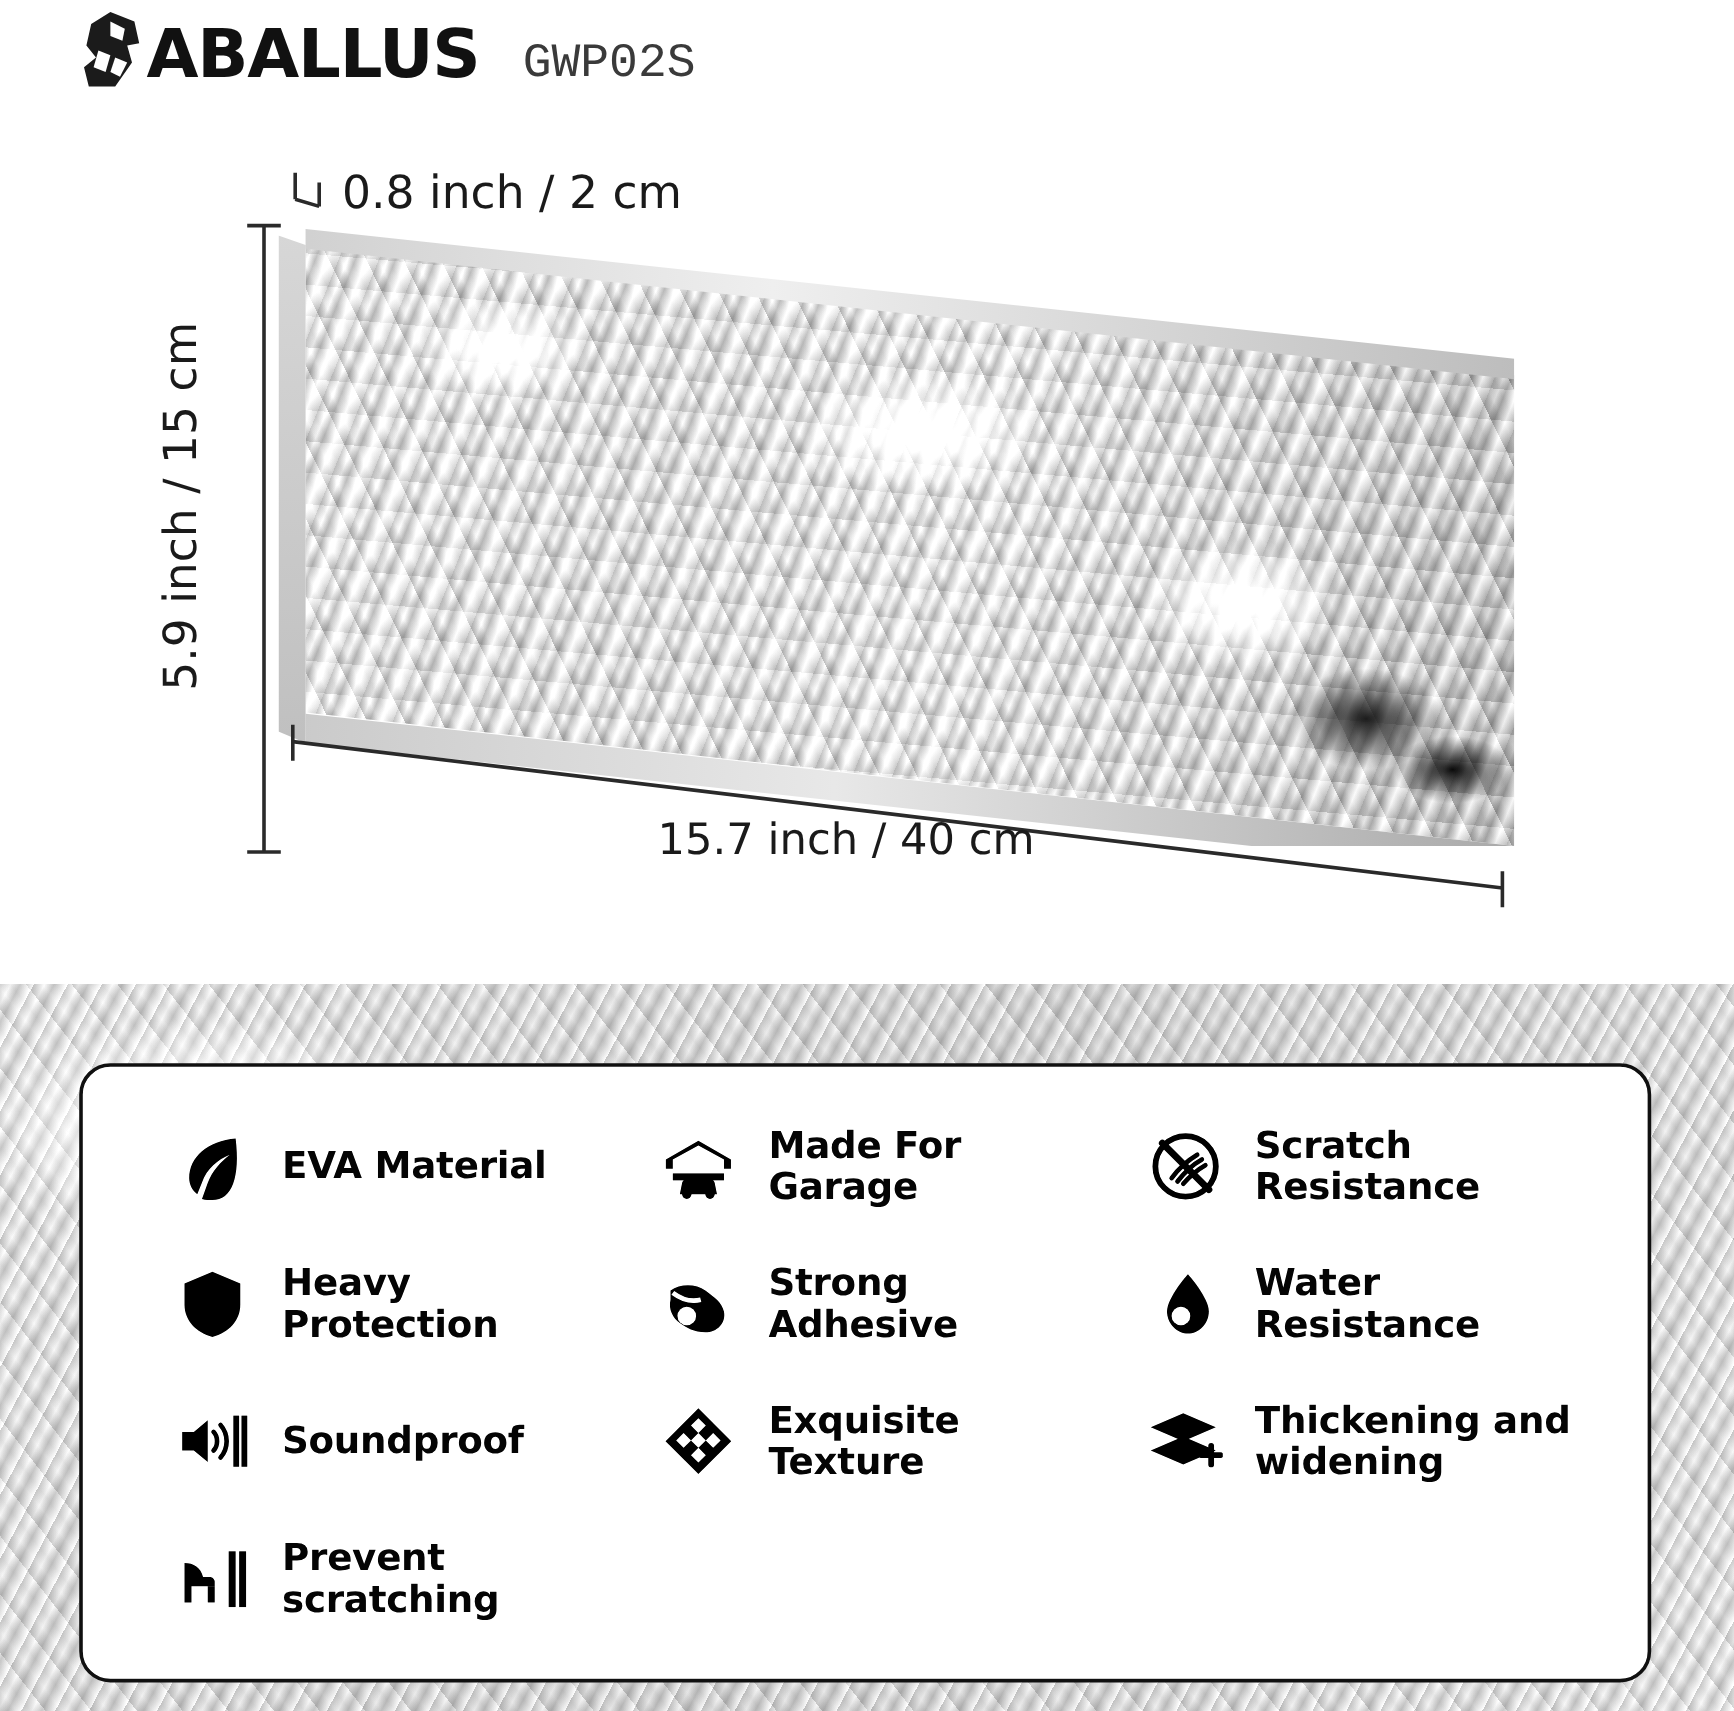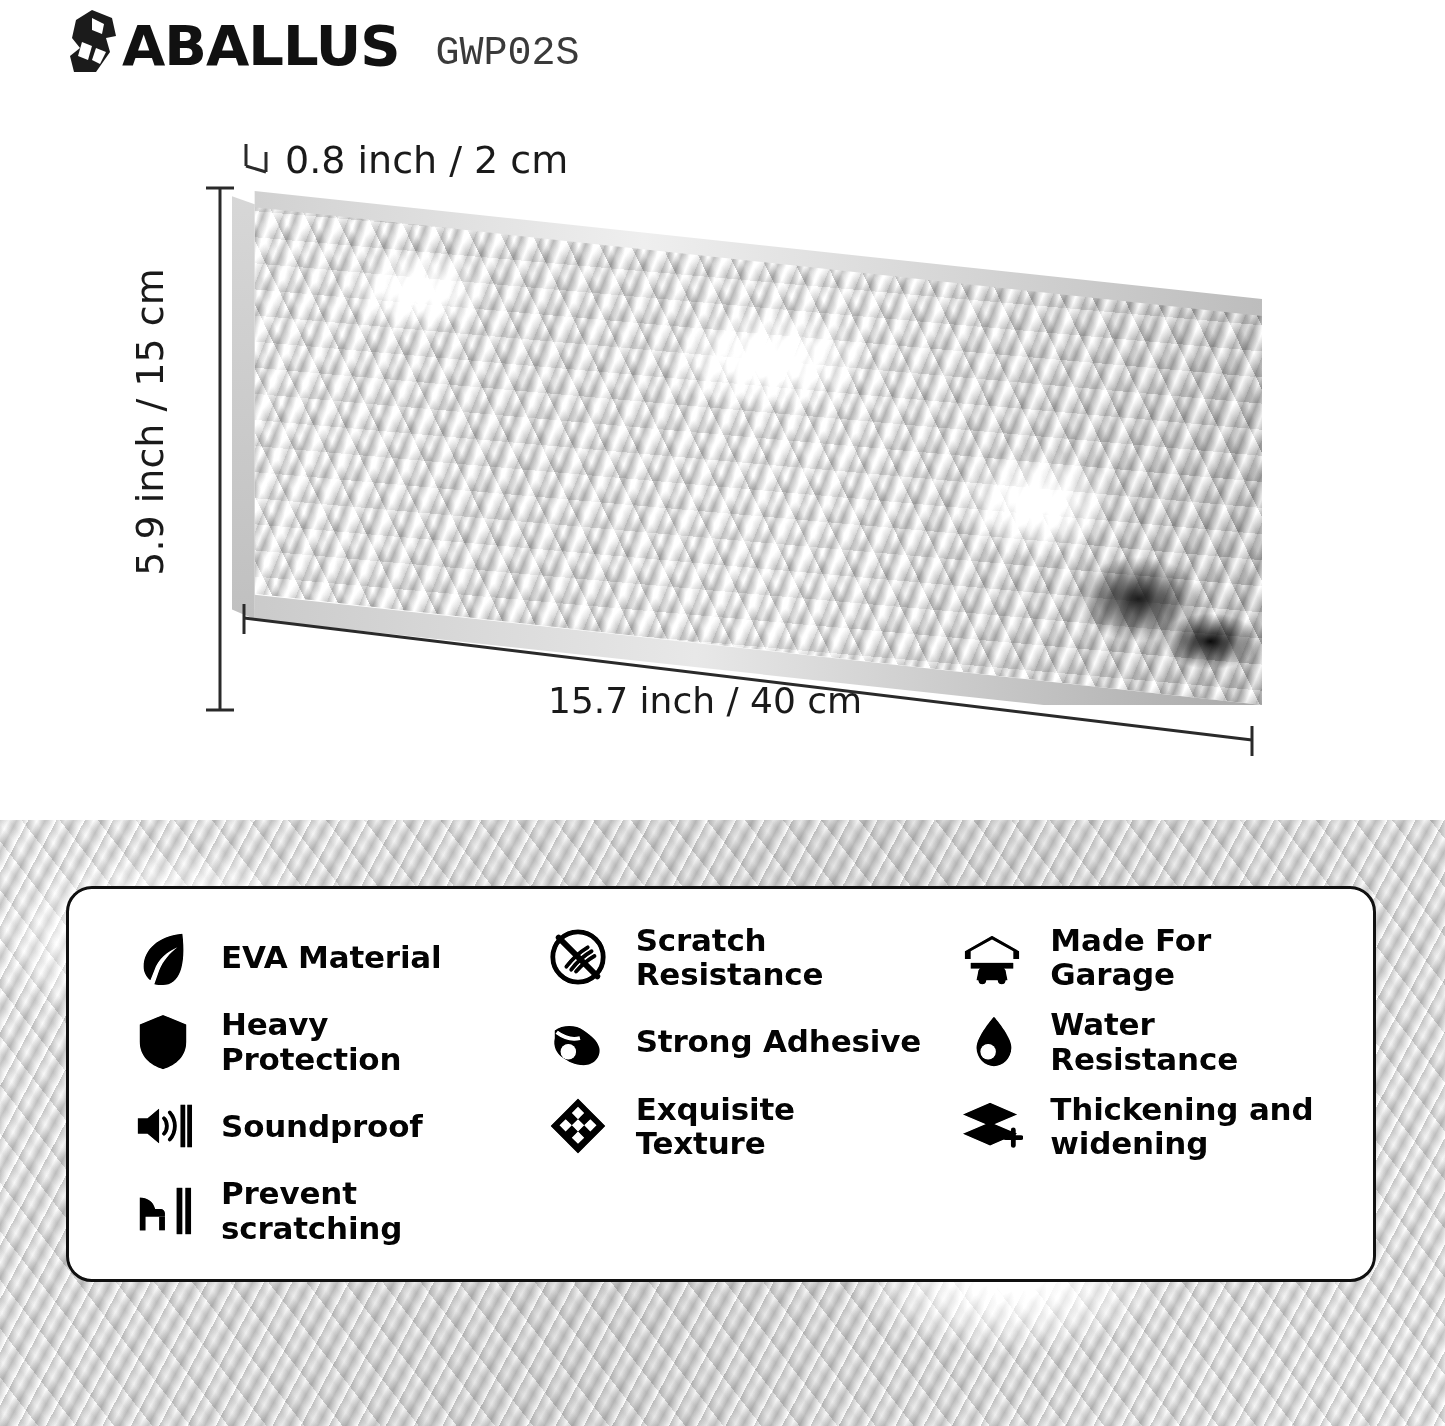--- a/index.html
+++ b/index.html
@@ -154,26 +154,26 @@
       repeating-linear-gradient(52deg, rgba(80,80,80,0.22) 0px, rgba(255,255,255,0.0) 11px, rgba(170,170,170,0.20) 20px, rgba(255,255,255,0.42) 30px),
       linear-gradient(120deg, #efefef, #d7d7d7 50%, #ececec);
     filter: contrast(112%);
   }
 
   .feature-card {
     position: absolute;
     left: 66px;
     top: 66px;
     width: 1310px;
-    height: 396px;
+    height: 516px;
     background: #ffffff;
     border: 3px solid #1c1c1c;
     border-radius: 26px;
     box-sizing: border-box;
-    padding: 26px 30px;
+    padding: 26px 44px;
   }
   .feature-grid {
     display: grid;
     grid-template-columns: repeat(3, 1fr);
     grid-template-rows: repeat(4, 1fr);
     height: 100%;
     column-gap: 0px;
   }
   .feature-item {
     display: flex;
@@ -256,39 +256,39 @@
           <svg viewBox="0 0 64 64" width="62" height="62">
               <path d="M52 8C28 10 12 24 12 42c0 6 3 11 7 14l4-10c4-12 14-20 24-24-8 6-15 14-19 24l-5 14c3 1 6 1 9 1 17 0 24-20 20-53z" fill="#0a0a0a"></path>
             </svg>
         </span>
         <span class="feature-label">EVA Material</span>
       </div>
 
       <div class="feature-item">
         <span class="feature-icon">
           <svg viewBox="0 0 64 64" width="62" height="62">
-            <circle cx="32" cy="32" r="26" fill="none" stroke="#0a0a0a" stroke-width="5"></circle>
-            <path d="M20 42 C26 34 32 28 42 22 M25 45 C31 37 37 31 46 26 M30 47 C36 40 42 35 49 31" stroke="#0a0a0a" stroke-width="4" fill="none" stroke-linecap="round"></path>
-            <path d="M12 12 L52 52" stroke="#0a0a0a" stroke-width="6" stroke-linecap="round"></path>
-          </svg>
-        </span>
-        <span class="feature-label">Scratch Resistance</span>
-      </div>
-
-      <div class="feature-item">
-        <span class="feature-icon">
-          <svg viewBox="0 0 64 64" width="62" height="62">
             <path d="M4 26 L32 10 L60 26 L60 34 L54 34 L54 26 L32 14 L10 26 L10 34 L4 34 Z" fill="#0a0a0a"></path>
             <rect x="10" y="38" width="44" height="6" fill="#0a0a0a"></rect>
             <path d="M16 56 L18 46 C19 43 22 42 25 42 L39 42 C42 42 45 43 46 46 L48 56 Z" fill="#0a0a0a"></path>
             <circle cx="22" cy="56" r="4" fill="#0a0a0a"></circle>
             <circle cx="42" cy="56" r="4" fill="#0a0a0a"></circle>
           </svg>
         </span>
         <span class="feature-label">Made For Garage</span>
+      </div>
+
+      <div class="feature-item">
+        <span class="feature-icon">
+          <svg viewBox="0 0 64 64" width="62" height="62">
+            <circle cx="32" cy="32" r="26" fill="none" stroke="#0a0a0a" stroke-width="5"></circle>
+            <path d="M20 42 C26 34 32 28 42 22 M25 45 C31 37 37 31 46 26 M30 47 C36 40 42 35 49 31" stroke="#0a0a0a" stroke-width="4" fill="none" stroke-linecap="round"></path>
+            <path d="M12 12 L52 52" stroke="#0a0a0a" stroke-width="6" stroke-linecap="round"></path>
+          </svg>
+        </span>
+        <span class="feature-label">Scratch Resistance</span>
       </div>
 
       <div class="feature-item">
         <span class="feature-icon">
           <svg viewBox="0 0 64 64" width="62" height="62">
               <path d="M32 4 L56 14 V32 C56 46 46 56 32 60 C18 56 8 46 8 32 V14 Z" fill="#0a0a0a"></path>
             </svg>
         </span>
         <span class="feature-label">Heavy Protection</span>
       </div>

